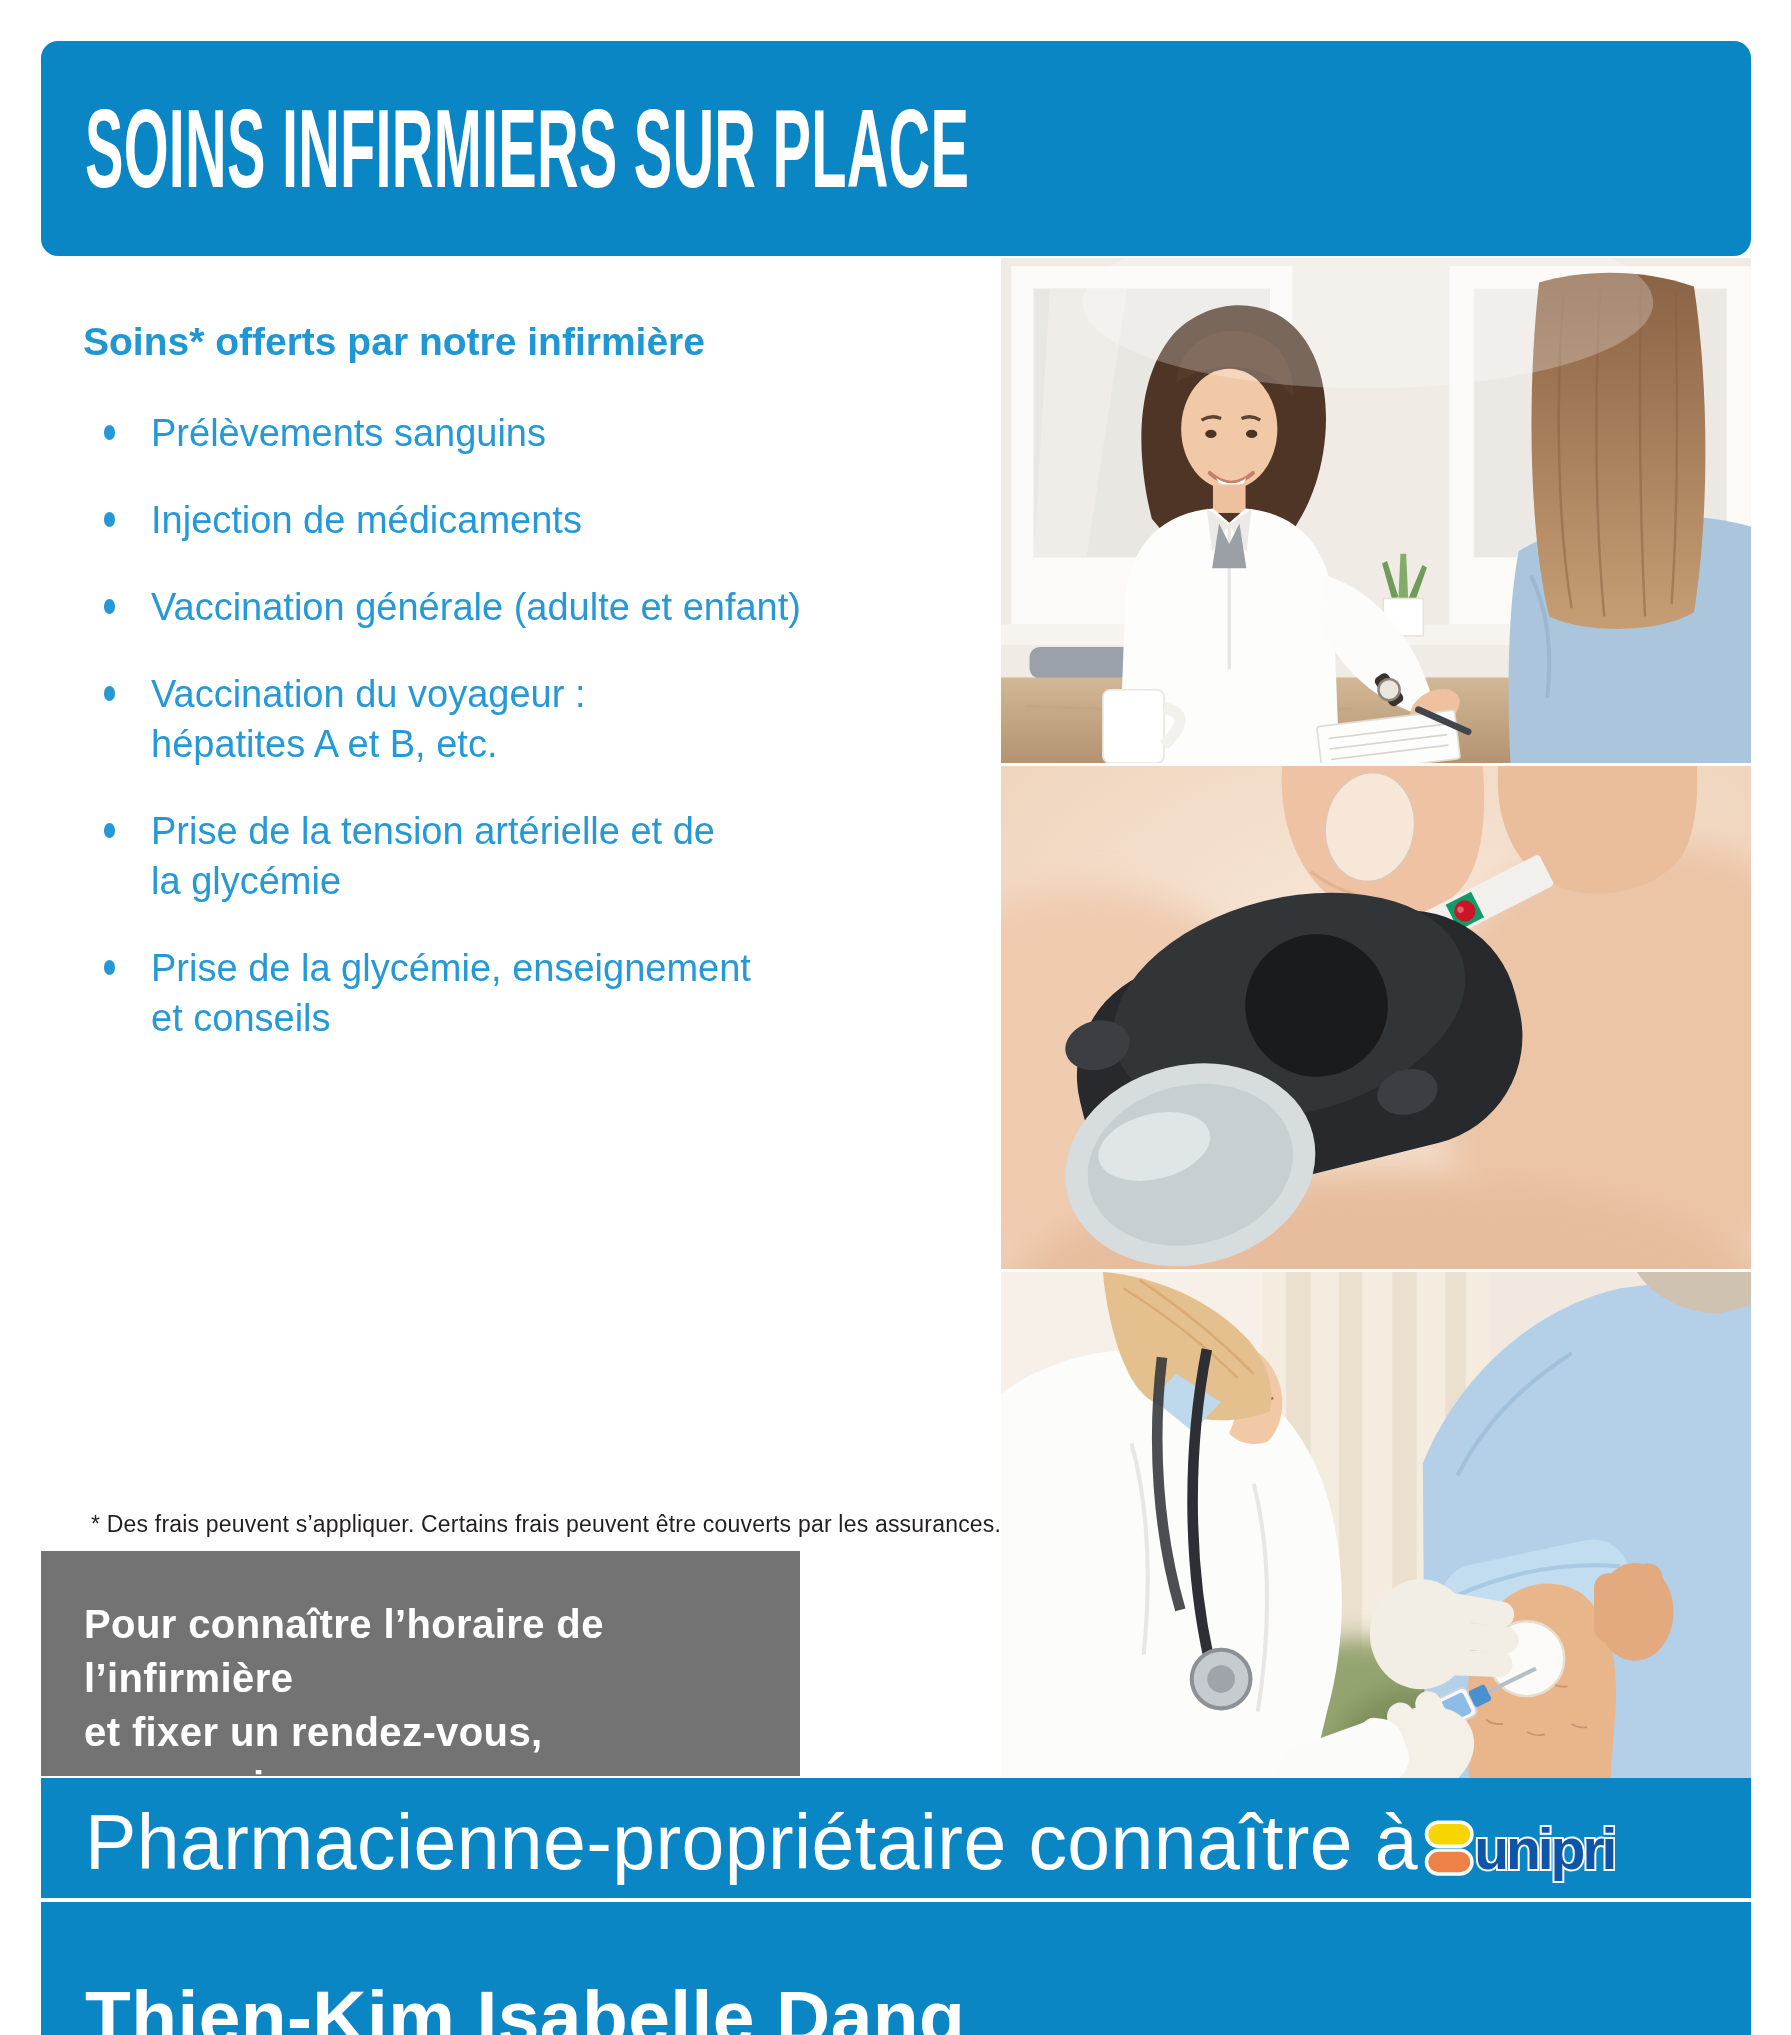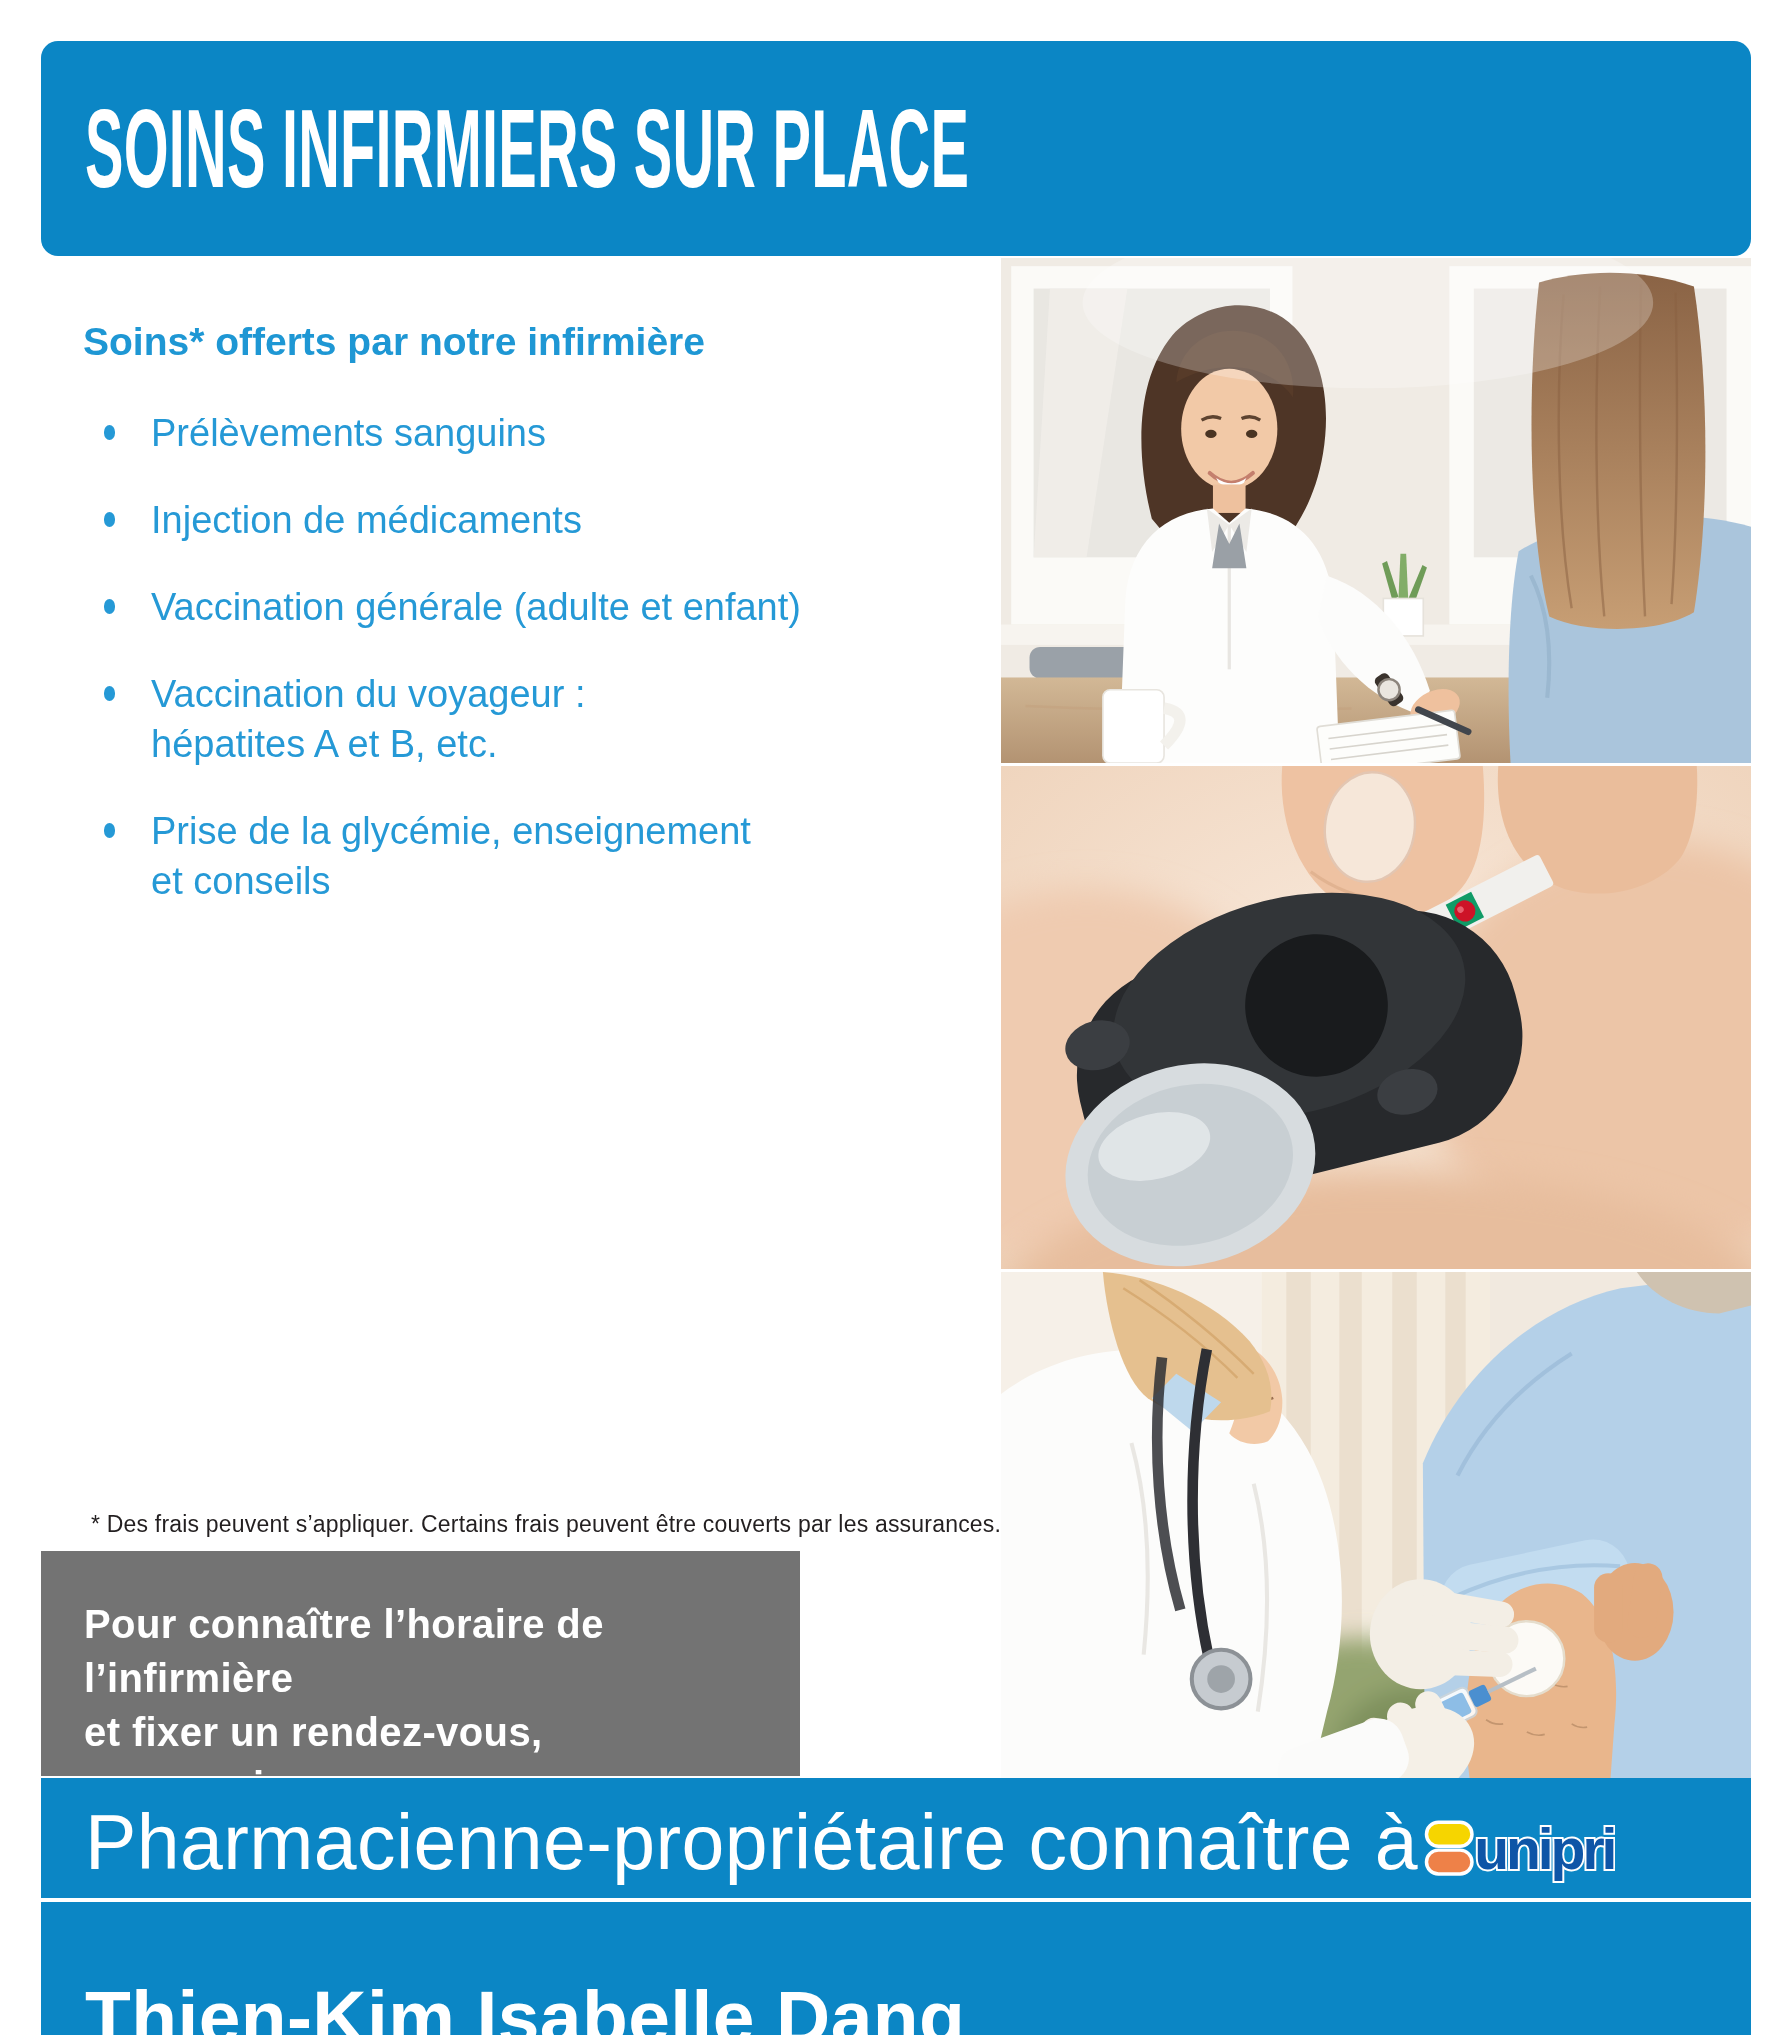--- a/index.html
+++ b/index.html
@@ -59,20 +59,22 @@
   </header>
 
   <h2 class="services-heading">Soins* offerts par notre infirmière</h2>
 
   <ul class="services-list">
     <li><span class="dot"></span><span class="li-text">Prélèvements sanguins</span></li>
     <li><span class="dot"></span><span class="li-text">Injection de médicaments</span></li>
     <li><span class="dot"></span><span class="li-text">Vaccination générale (adulte et enfant)</span></li>
     <li><span class="dot"></span><span class="li-text">Vaccination du voyageur :
 hépatites A et B, etc.</span></li>
+    <li><span class="dot"></span><span class="li-text">Prise de la tension artérielle et de
+la glycémie</span></li>
     <li><span class="dot"></span><span class="li-text">Prise de la glycémie, enseignement
 et conseils</span></li>
   </ul>
 
   <p class="footnote">* Des frais peuvent s’appliquer. Certains frais peuvent être couverts par les assurances.</p>
 
   <div class="cta">
     <p class="cta-text">Pour connaître l’horaire de l’infirmière
 et fixer un rendez-vous, communiquez
 avec l’équipe du laboratoire.</p>

